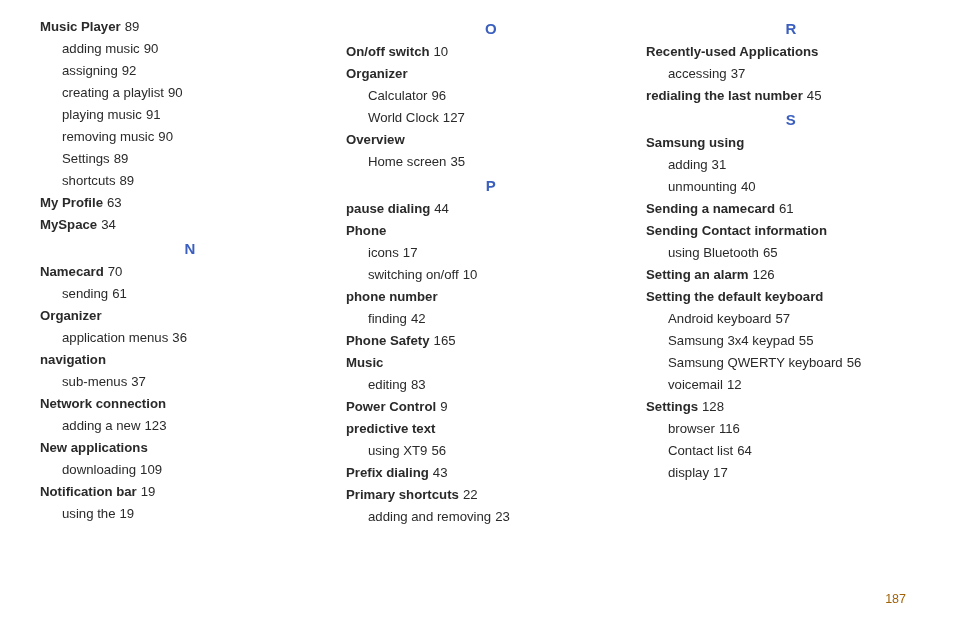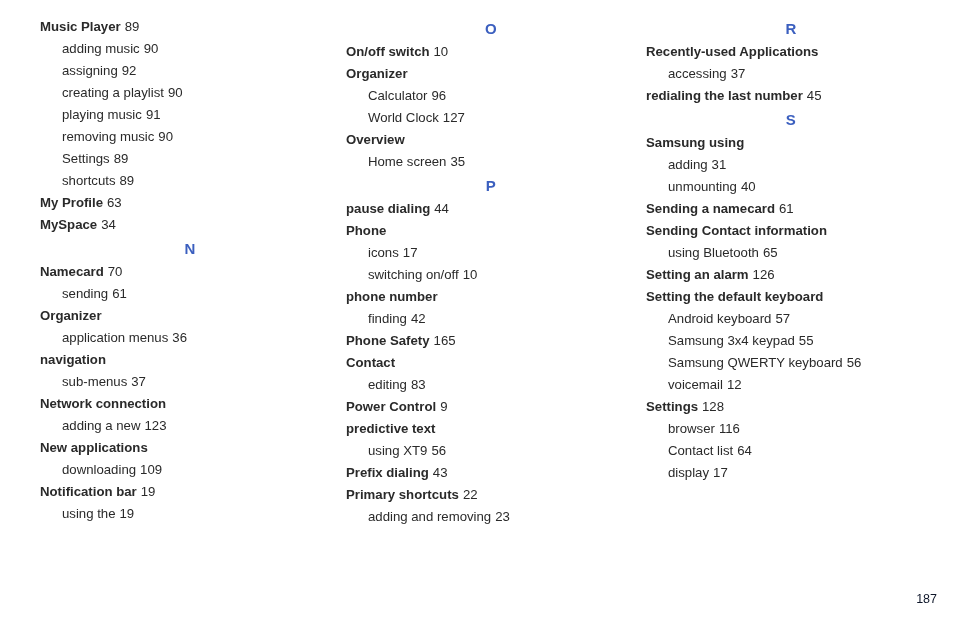--- a/index.html
+++ b/index.html
@@ -45,24 +45,24 @@
     line-height: 22px;
     white-space: nowrap;
   }
   .sub { padding-left: 22px; }
   .entry .term, .sub .term { font-weight: 400; }
   .entry .term.bold, .sub .term.bold, .entry.bold .term { font-weight: 700; }
   .entry .pg, .sub .pg { font-weight: 400; margin-left: 4px; }
 
   .page-number {
     position: absolute;
-    right: 17px;
+    right: 48px;
     bottom: 30px;
     font-size: 12.5px;
-    color: #0f172a;
+    color: #a16207;
   }
 </style>
 </head>
 <body>
 
 <div class="page">
   <div class="col c1" id="col1">
       <div class="entry bold"><span class="term bold">Music Player</span><span class="pg">89</span></div>
       <div class="sub"><span class="term">adding music</span><span class="pg">90</span></div>
       <div class="sub"><span class="term">assigning</span><span class="pg">92</span></div>
@@ -96,21 +96,21 @@
       <div class="entry bold"><span class="term bold">Overview</span></div>
       <div class="sub"><span class="term">Home screen</span><span class="pg">35</span></div>
       <div class="letter">P</div>
       <div class="entry bold"><span class="term bold">pause dialing</span><span class="pg">44</span></div>
       <div class="entry bold"><span class="term bold">Phone</span></div>
       <div class="sub"><span class="term">icons</span><span class="pg">17</span></div>
       <div class="sub"><span class="term">switching on/off</span><span class="pg">10</span></div>
       <div class="entry bold"><span class="term bold">phone number</span></div>
       <div class="sub"><span class="term">finding</span><span class="pg">42</span></div>
       <div class="entry bold"><span class="term bold">Phone Safety</span><span class="pg">165</span></div>
-      <div class="entry bold"><span class="term bold">Contact</span></div>
+      <div class="entry bold"><span class="term bold">Music</span></div>
       <div class="sub"><span class="term">editing</span><span class="pg">83</span></div>
       <div class="entry bold"><span class="term bold">Power Control</span><span class="pg">9</span></div>
       <div class="entry bold"><span class="term bold">predictive text</span></div>
       <div class="sub"><span class="term">using XT9</span><span class="pg">56</span></div>
       <div class="entry bold"><span class="term bold">Prefix dialing</span><span class="pg">43</span></div>
       <div class="entry bold"><span class="term bold">Primary shortcuts</span><span class="pg">22</span></div>
       <div class="sub"><span class="term">adding and removing</span><span class="pg">23</span></div>
     </div>
   <div class="col c3" id="col3">
       <div class="letter">R</div>

